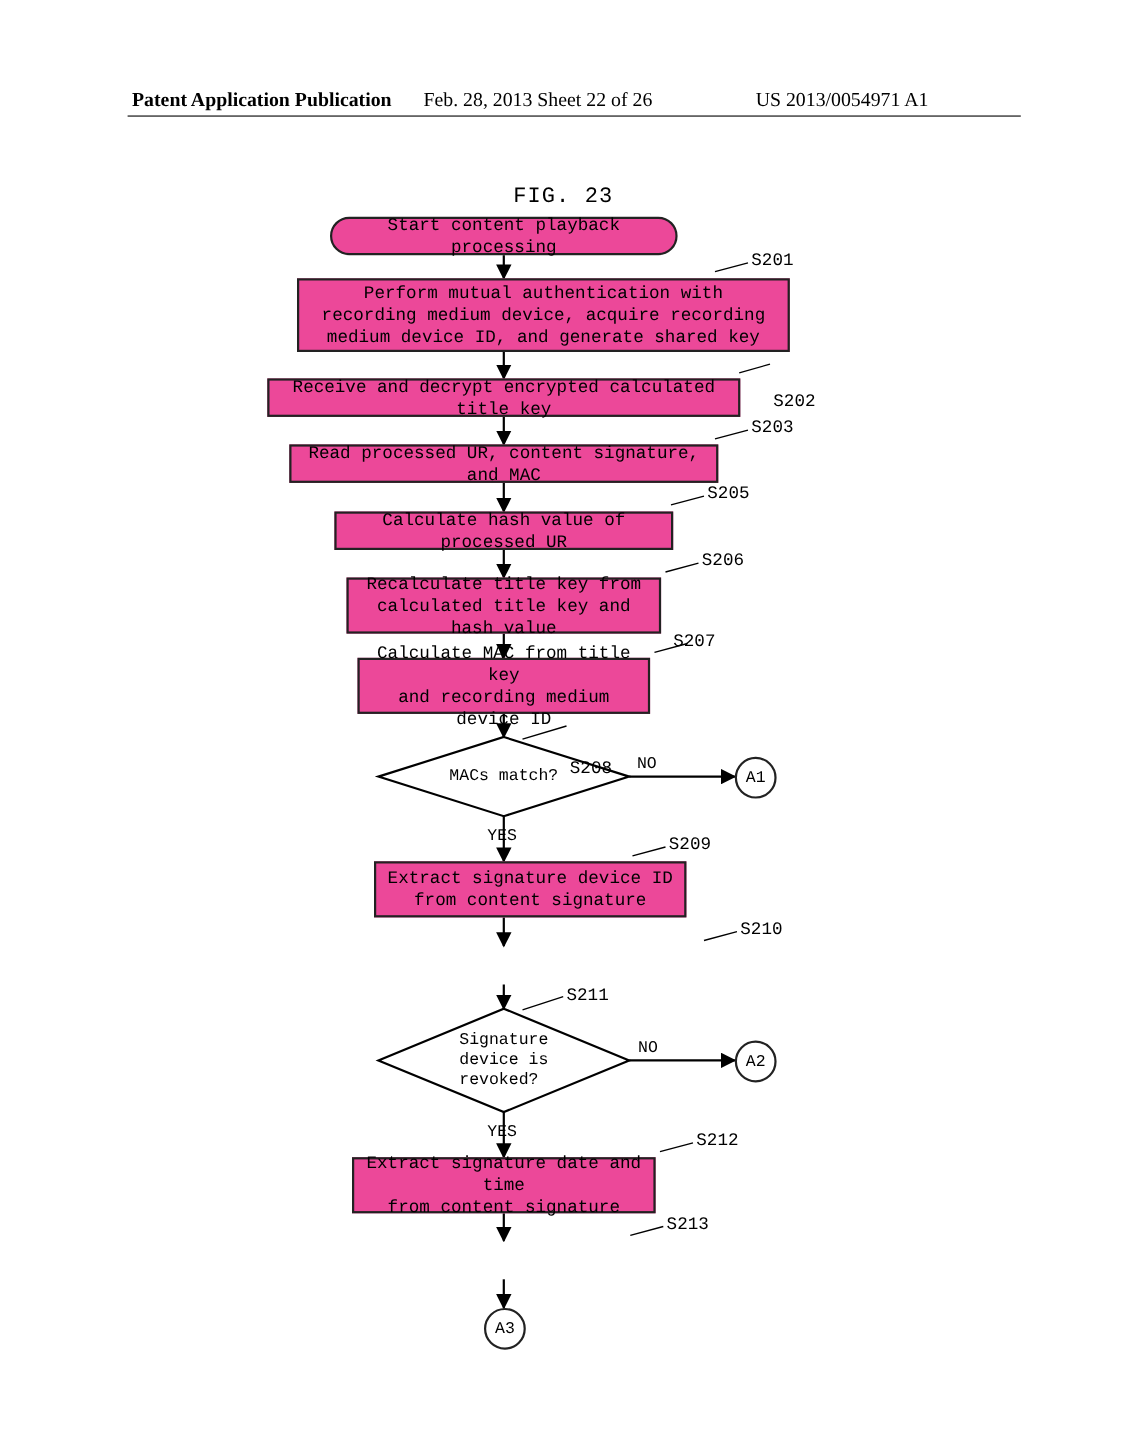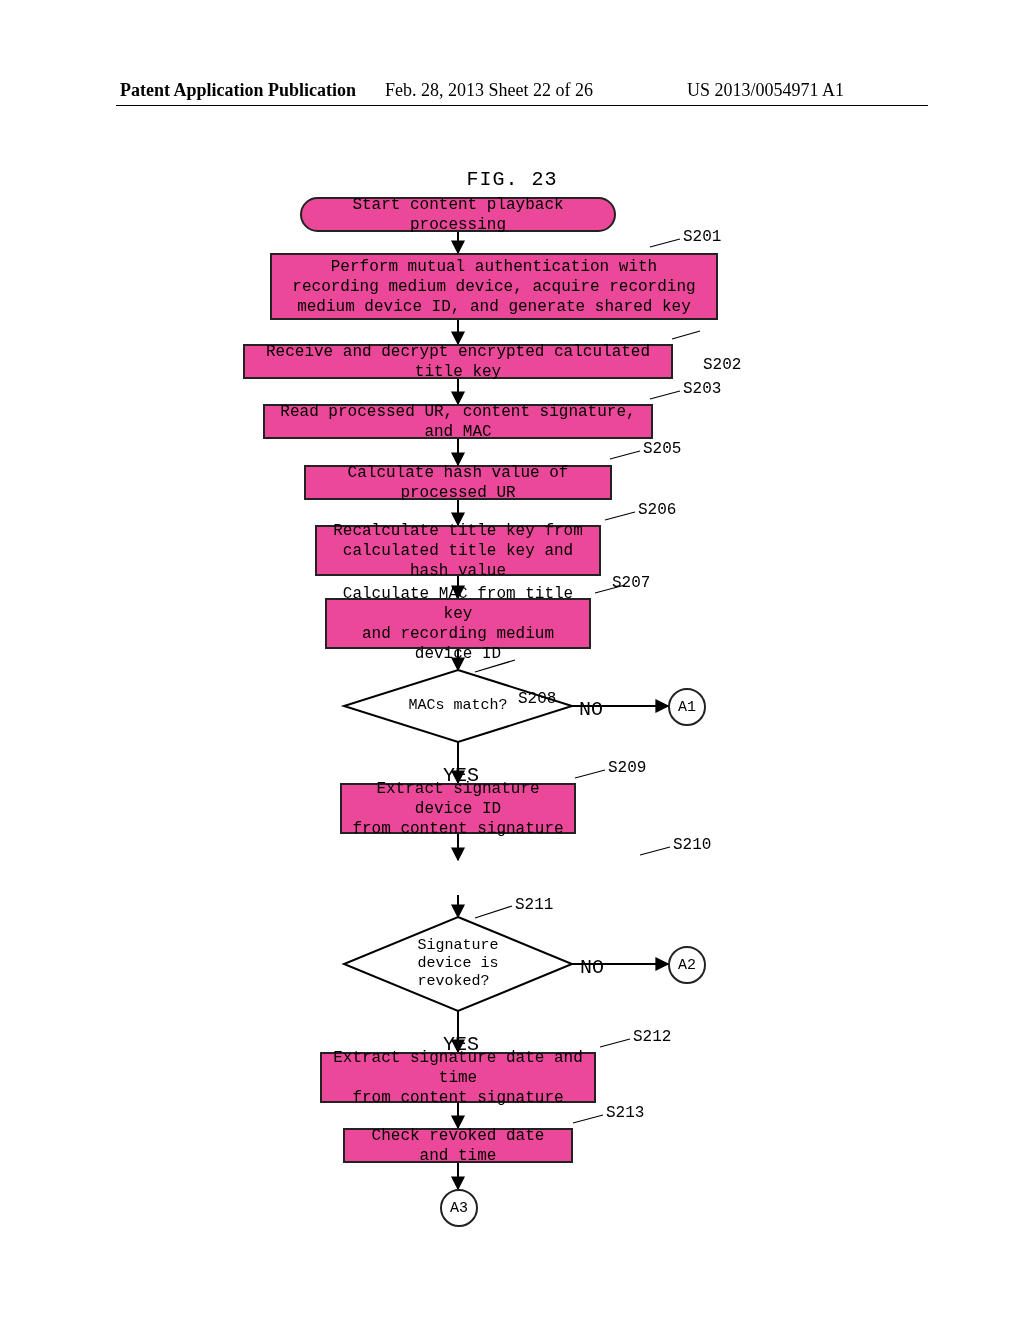--- a/index.html
+++ b/index.html
@@ -85,23 +85,22 @@
     font-size: 15px;
     background: #fff;
   }
   .step-label {
     position: absolute;
     font-size: 16px;
     font-family: "Courier New", monospace;
   }
   .branch-label {
     position: absolute;
-    font-size: 20px;
-    font-family: "Courier New", monospace;
-    margin-top: 12px;
+    font-size: 15px;
+    font-family: "Courier New", monospace;
   }
   svg.flow {
     position: absolute;
     top: 0;
     left: 0;
     width: 1024px;
     height: 1320px;
     pointer-events: none;
   }
   .diamond-text {
@@ -201,36 +200,35 @@
   <div class="node" style="left:325px; top:598px; width:266px; height:51px;">Calculate MAC from title key
 and recording medium device ID</div>
   <div class="step-label" style="left:612px; top:574px;">S207</div>
 
   <div class="step-label" style="left:518px; top:650px;margin-top:40px;">S208</div>
   <div class="diamond-text" style="left:398px; top:697px; width:120px; height:18px;">MACs match?</div>
   <div class="branch-label" style="left:579px; top:686px;">NO</div>
   <div class="branch-label" style="left:443px; top:752px;">YES</div>
   <div class="conn-circle" style="left:668px; top:688px;text-align:center;">A1</div>
 
-  <div class="node" style="left:340px; top:783px; width:236px; height:51px;">Extract signature device ID
+  <div class="node" style="left:340px; top:783px; width:284px; height:51px;">Extract signature device ID
 from content signature</div>
   <div class="step-label" style="left:608px; top:759px;">S209</div>
 
   <div class="step-label" style="left:673px; top:836px;">S210</div>
 
   <div class="step-label" style="left:515px; top:896px;">S211</div>
   <div class="diamond-text" style="left:398px; top:938px; width:120px; height:52px;">Signature
 device is
 revoked?</div>
   <div class="branch-label" style="left:580px; top:944px;">NO</div>
   <div class="branch-label" style="left:443px; top:1021px;">YES</div>
   <div class="conn-circle" style="left:668px; top:946px;">A2</div>
 
   <div class="node" style="left:320px; top:1052px; width:276px; height:51px;">Extract signature date and time
 from content signature</div>
   <div class="step-label" style="left:633px; top:1028px;">S212</div>
 
-  <div class="node" style="left:343px; top:1128px; width:230px; height:35px;">Check revoked date and time</div>
   <div class="step-label" style="left:606px; top:1104px;">S213</div>
 
   <div class="conn-circle" style="left:440px; top:1189px;">A3</div>
 
 </div>
 
 </body></html>

